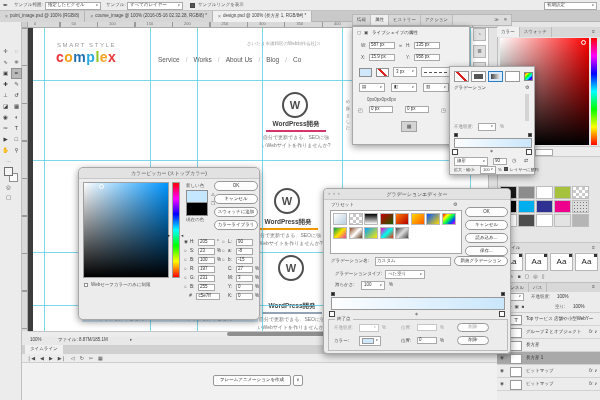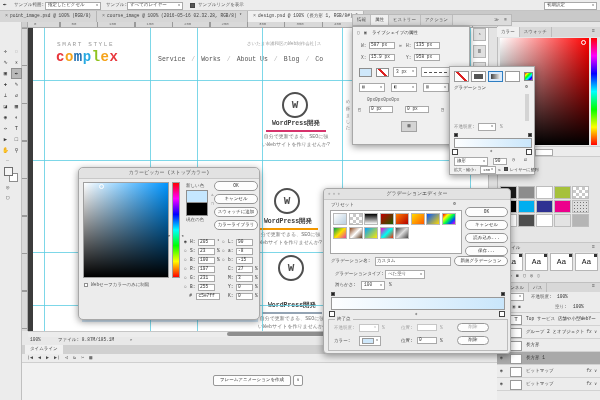--- a/index.html
+++ b/index.html
@@ -1,18 +1,18 @@
 <!DOCTYPE html>
 <html><head>
 <meta charset="utf-8">
 <style>
 *{margin:0;padding:0;box-sizing:border-box}
 html,body{background:#888}
 #app{position:relative;width:600px;height:400px;background:#e8e8e8;overflow:hidden;
- font-family:Liberation Mono, monospace;color:#333;line-height:1}
+ font-family:Liberation Sans, sans-serif;color:#333;line-height:1}
 .abs{position:absolute}
 .t{position:absolute;white-space:nowrap;line-height:1}
 .f4{font-size:4.5px}.f5{font-size:5px}.f55{font-size:5.5px}.f6{font-size:6px}
 .dd{background:#fff;border:1px solid #a9a9a9;display:flex;align-items:center;justify-content:space-between;padding:0 2px;color:#444}
 .btn{background:#fdfdfd;border:1px solid #979797;border-radius:7px;display:flex;align-items:center;justify-content:center;color:#333}
 .panel{background:#f0f0f0;border:1px solid #a8a8a8;box-shadow:0 2px 7px rgba(0,0,0,.4)}
 .checker{background-color:#fff;background-image:linear-gradient(45deg,#c9c9c9 25%,transparent 25%,transparent 75%,#c9c9c9 75%),linear-gradient(45deg,#c9c9c9 25%,transparent 25%,transparent 75%,#c9c9c9 75%);background-size:6px 6px;background-position:0 0,3px 3px}
 .dots{background:#ddd;background-image:radial-gradient(#777 .7px,transparent .8px);background-size:3px 3px}
 
 #doctabs{position:absolute;left:0;top:11px;width:600px;height:11px;background:#c9c9c9;display:flex;border-bottom:1px solid #b3b3b3}

